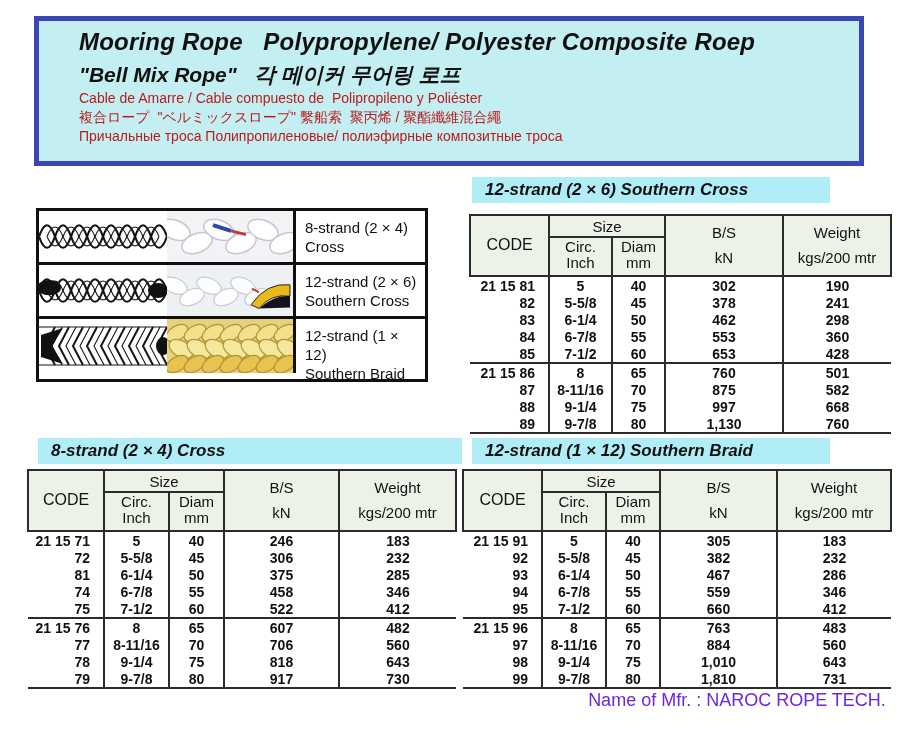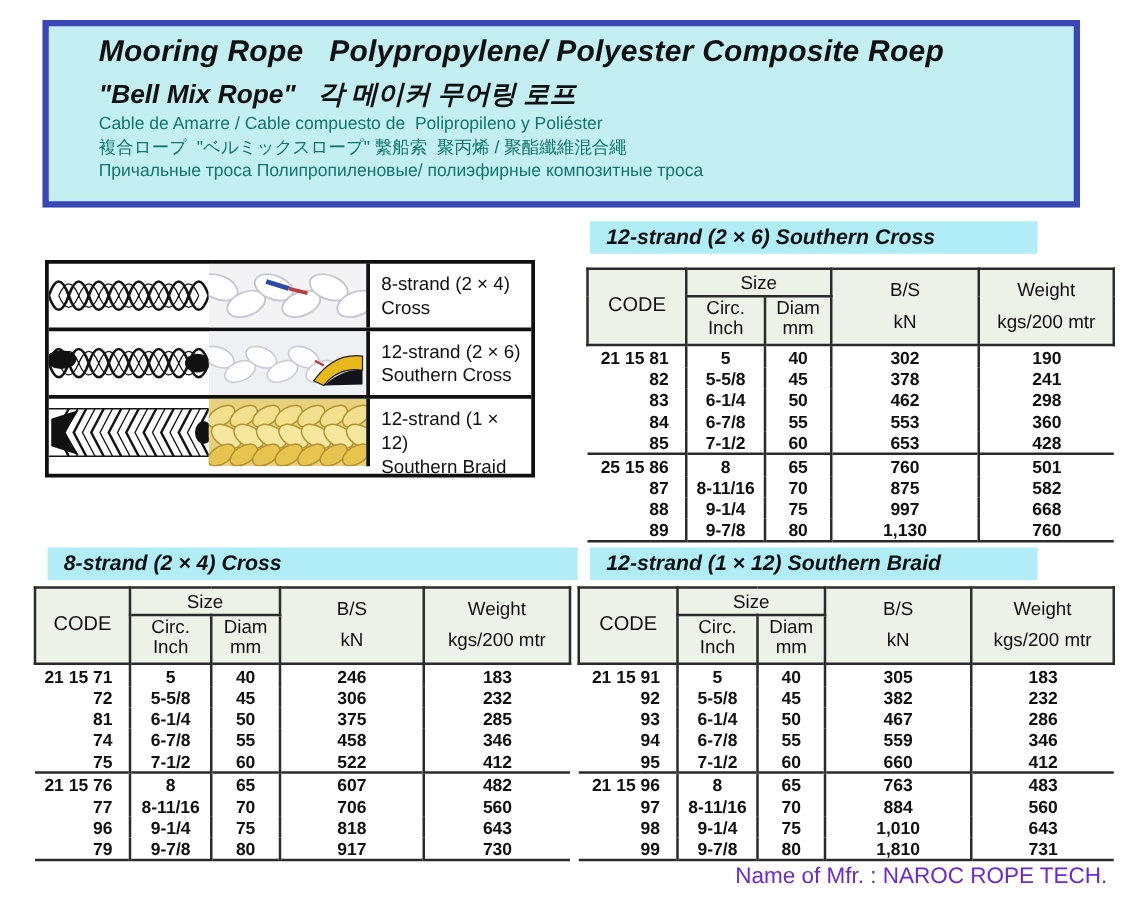--- a/index.html
+++ b/index.html
@@ -10,21 +10,21 @@
   html,body{background:#fff;}
   body{font-family:"Liberation Sans","DejaVu Sans",sans-serif;color:var(--ink);}
   .page{position:relative;width:914px;height:729px;background:#fff;overflow:hidden;}
 
   
   .banner{position:absolute;left:34px;top:16px;width:830px;height:150px;
     background:var(--banner-bg);border:5px solid var(--banner-border);
     padding:7px 0 4px 40px;}
   .banner .t1{font-style:italic;font-weight:bold;font-size:24px;white-space:pre;letter-spacing:.2px;}
   .banner .t2{font-style:italic;font-weight:bold;font-size:21px;white-space:pre;margin-top:5px;}
-  .banner .sub{font-size:14px;line-height:19px;white-space:pre;color:#0f766e;}
+  .banner .sub{font-size:14px;line-height:19px;white-space:pre;color:#b91c1c;}
   .banner .sub:first-of-type{margin-top:8px;}
 
   
   .ropes{position:absolute;left:36px;top:208px;width:392px;height:174px;
     border:3px solid #101010;background:#fff;}
   .rope-row{display:flex;height:54px;}
   .rope-row.sep{border-bottom:3px solid #101010;}
   .rope-draw{width:128px;height:100%;}
   .rope-photo{width:126px;height:100%;}
   .rope-draw svg,.rope-photo svg{display:block;width:100%;height:100%;}
@@ -250,21 +250,21 @@
           <td class="c-wt">360</td>
         </tr>
         <tr>
           <td class="c-code">85</td>
           <td class="c-circ">7-1/2</td>
           <td class="c-diam">60</td>
           <td class="c-bs">653</td>
           <td class="c-wt">428</td>
         </tr>
         <tr class="group-start">
-          <td class="c-code">25 15 86</td>
+          <td class="c-code">21 15 86</td>
           <td class="c-circ">8</td>
           <td class="c-diam">65</td>
           <td class="c-bs">760</td>
           <td class="c-wt">501</td>
         </tr>
         <tr>
           <td class="c-code">87</td>
           <td class="c-circ">8-11/16</td>
           <td class="c-diam">70</td>
           <td class="c-bs">875</td>
@@ -363,21 +363,21 @@
           <td class="c-wt">482</td>
         </tr>
         <tr>
           <td class="c-code">77</td>
           <td class="c-circ">8-11/16</td>
           <td class="c-diam">70</td>
           <td class="c-bs">706</td>
           <td class="c-wt">560</td>
         </tr>
         <tr>
-          <td class="c-code">96</td>
+          <td class="c-code">78</td>
           <td class="c-circ">9-1/4</td>
           <td class="c-diam">75</td>
           <td class="c-bs">818</td>
           <td class="c-wt">643</td>
         </tr>
         <tr>
           <td class="c-code">79</td>
           <td class="c-circ">9-7/8</td>
           <td class="c-diam">80</td>
           <td class="c-bs">917</td>

